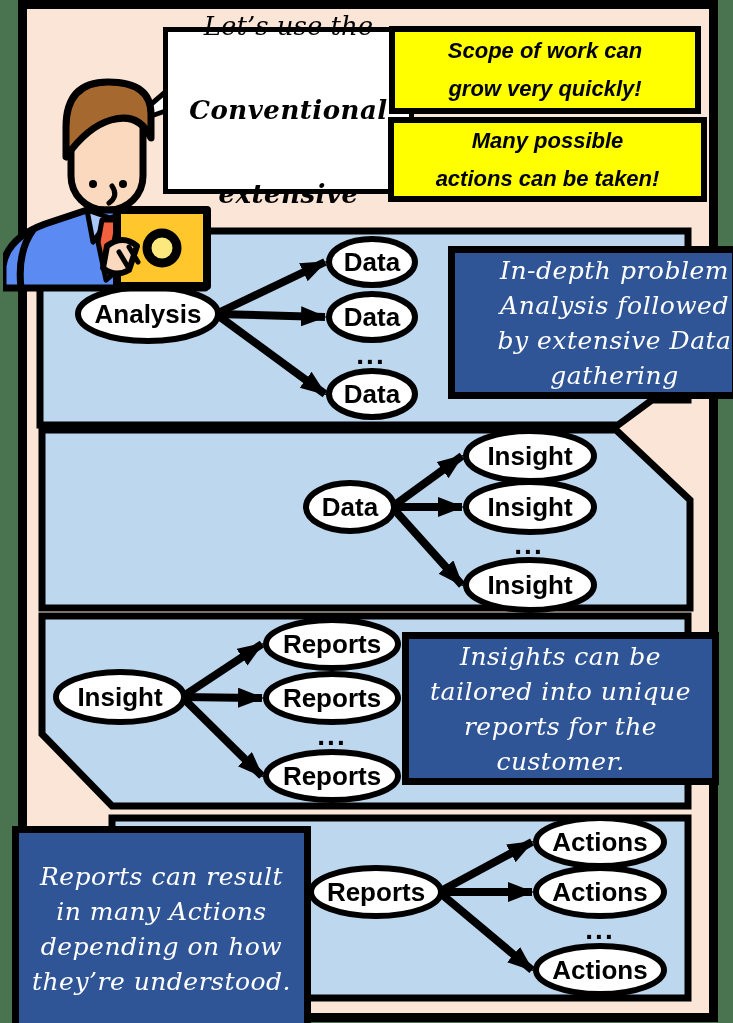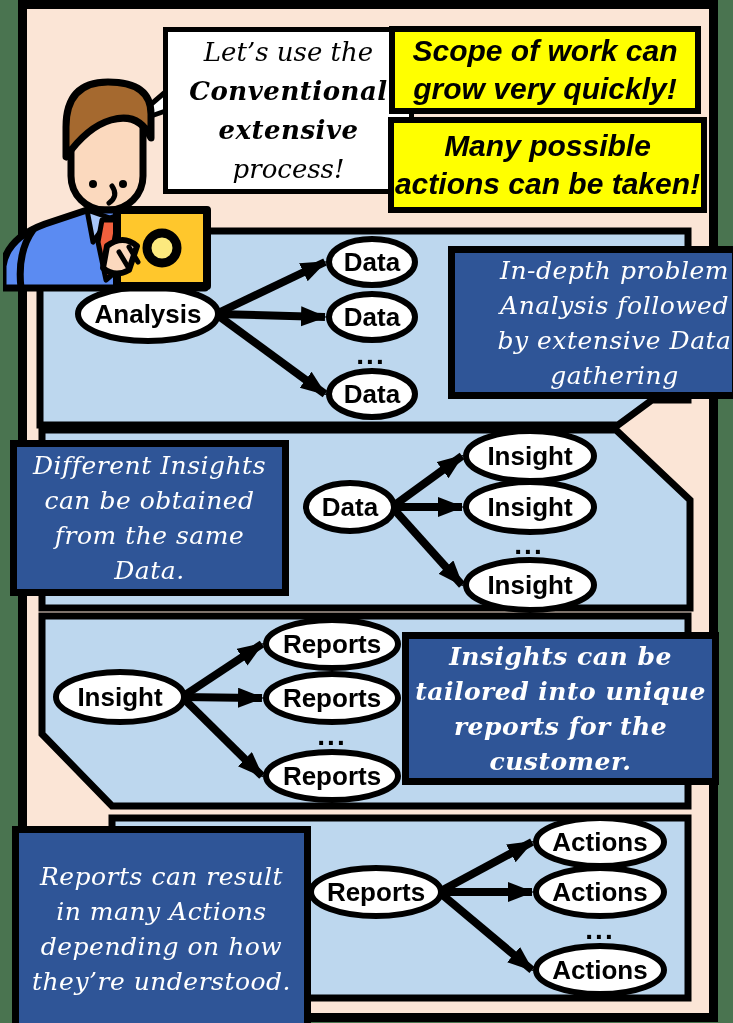--- a/index.html
+++ b/index.html
@@ -23,40 +23,40 @@
   }
   #person-svg{position:absolute;left:3px;top:52px;width:220px;height:240px;z-index:3;}
   #bubble-tail{position:absolute;left:122px;top:80px;width:64px;height:58px;z-index:3;}
   .speech-bubble{
     position:absolute;left:163px;top:27px;width:251px;height:167px;z-index:4;
     box-sizing:border-box;border:5px solid #000;background:#fff;
     display:flex;flex-direction:column;justify-content:center;align-items:center;
     font-family:"DejaVu Serif",serif;font-style:italic;font-size:26px;line-height:39px;color:#000;
     text-align:center;
   }
-  .speech-bubble .bold-line{font-weight:bold;letter-spacing:0.5px;}
+  .speech-bubble .bold-line{font-weight:bold;letter-spacing:0.5px;margin-top:45px;}
   .banner{
     position:absolute;z-index:4;box-sizing:border-box;border:6px solid #000;
     background:var(--banner-yellow,#FFFF00);
     display:flex;align-items:center;justify-content:center;text-align:center;
     font-family:"Liberation Sans",sans-serif;font-weight:bold;font-style:italic;
-    font-size:30px;line-height:38px;color:#000;white-space:pre-line;
+    font-size:22px;line-height:38px;color:#000;white-space:pre-line;
   }
   #banner-scope{left:389px;top:26px;width:312px;height:88px;}
-  #banner-actions{left:388px;top:117px;width:319px;height:96px;}
+  #banner-actions{left:388px;top:117px;width:319px;height:85px;}
   .caption{
     position:absolute;z-index:4;box-sizing:border-box;border:7px solid #000;
     background:var(--caption-blue,#2F5597);
     display:flex;align-items:center;justify-content:center;text-align:center;
     font-family:"DejaVu Serif",serif;font-style:italic;font-size:25px;line-height:35px;
     color:#fff;white-space:pre-line;letter-spacing:0.5px;
   }
   #caption-1{left:448px;top:246px;width:291px;height:153px;padding-left:42px;}
   #caption-2{left:10px;top:440px;width:279px;height:156px;}
-  #caption-3{left:402px;top:632px;width:317px;height:153px;font-weight:bold;}
+  #caption-3{left:402px;top:632px;width:317px;height:153px;}
   #caption-4{left:12px;top:826px;width:299px;height:205px;}
 </style>
 </head>
 <body>
 
 <div id="stage">
 
   <div class="frame"></div>
 
   <svg id="diagram-svg" viewBox="0 0 733 1023">
@@ -141,36 +141,31 @@
       <circle cx="159" cy="196" r="15" style="fill:var(--laptop-inner,#FCE97E)" stroke="#000" stroke-width="9"></circle>
       <path d="M104,194 q16,-12 30,0 l-8,24 q-14,8 -26,-2 Z" style="fill:var(--skin,#FBD9BE)" stroke="#000" stroke-width="6"></path>
       <path d="M116,200 l9,15 M126,195 l9,15" fill="none" stroke="#000" stroke-width="5"></path>
     </g>
   </svg>
 
   <div class="speech-bubble">
     <span>Let’s use the</span>
     <span class="bold-line">Conventional</span>
     <span class="bold-line">extensive</span>
-    <span>process!</span>
   </div>
 
   <div class="banner" id="banner-scope">Scope of work can
 grow very quickly!</div>
   <div class="banner" id="banner-actions">Many possible
 actions can be taken!</div>
 
   <div class="caption" id="caption-1">In-depth problem
 Analysis followed
 by extensive Data
 gathering</div>
-  <div class="caption" id="caption-2">Different Insights
-can be obtained
-from the same
-Data.</div>
   <div class="caption" id="caption-3">Insights can be
 tailored into unique
 reports for the
 customer.</div>
   <div class="caption" id="caption-4">Reports can result
 in many Actions
 depending on how
 they’re understood.</div>
 
 </div>

